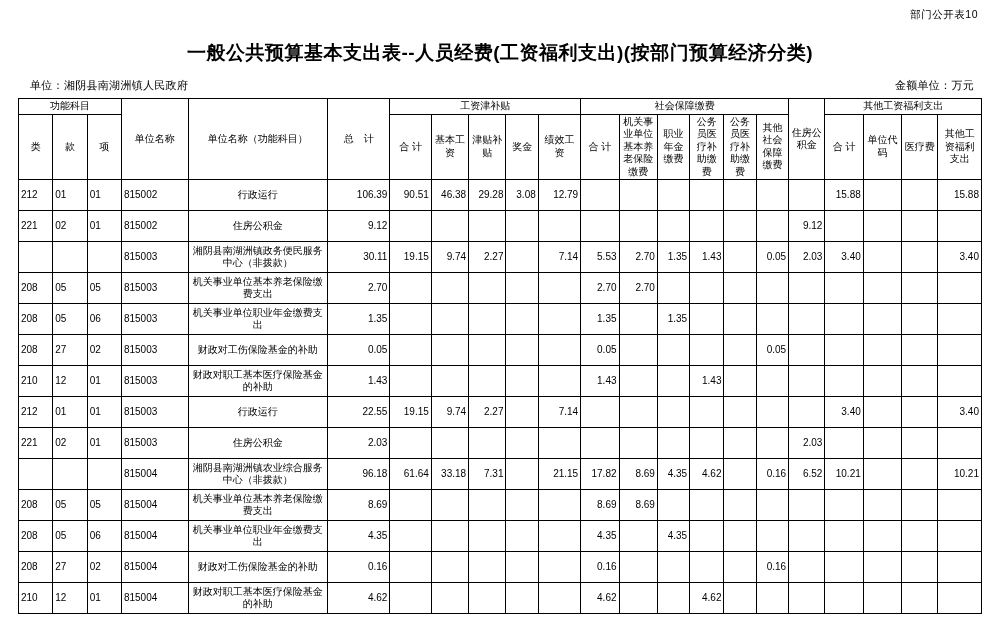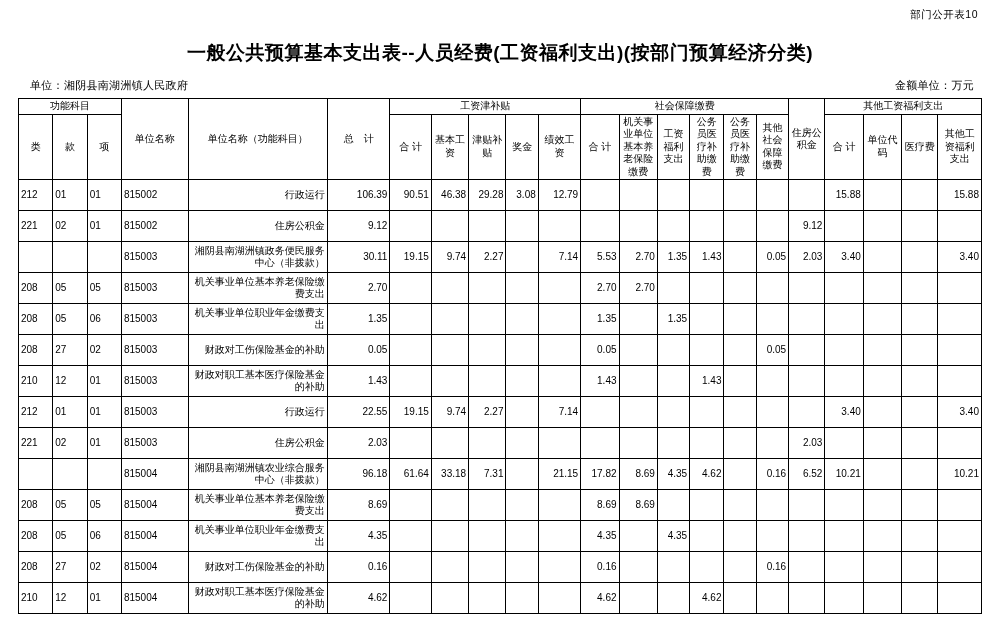--- a/index.html
+++ b/index.html
@@ -71,21 +71,21 @@
     line-height: 1.15;
   }
   td.num {
     text-align: right;
     padding-right: 4px;
     height: 28px;
   }
   td.ctr {
   }
   td.name {
-    text-align: right;
+    text-align: center;
     padding-left: 6px;
     line-height: 1.3;
   }
   td.code {
   }
 </style>
 </head>
 <body>
 
 <div class="page">
@@ -139,21 +139,21 @@
         <th class="hd" style="height:62px">类</th>
         <th class="hd">款</th>
         <th class="hd">项</th>
         <th class="hd-small">合  计</th>
         <th class="hd-small">基本工资</th>
         <th class="hd-small">津贴补贴</th>
         <th class="hd-small">奖金</th>
         <th class="hd-small">绩效工资</th>
         <th class="hd-small">合  计</th>
         <th class="hd-small">机关事业单位基本养老保险缴费</th>
-        <th class="hd-small">工资福利支出</th>
+        <th class="hd-small">职业年金缴费</th>
         <th class="hd-small">公务员医疗补助缴费</th>
         <th class="hd-small">公务员医疗补助缴费</th>
         <th class="hd-small">其他社会保障缴费</th>
         <th class="hd-small">合  计</th>
         <th class="hd-small">单位代码</th>
         <th class="hd-small">医疗费</th>
         <th class="hd-small">其他工资福利支出</th>
       </tr>
     </thead>
     <tbody id="tbody">

